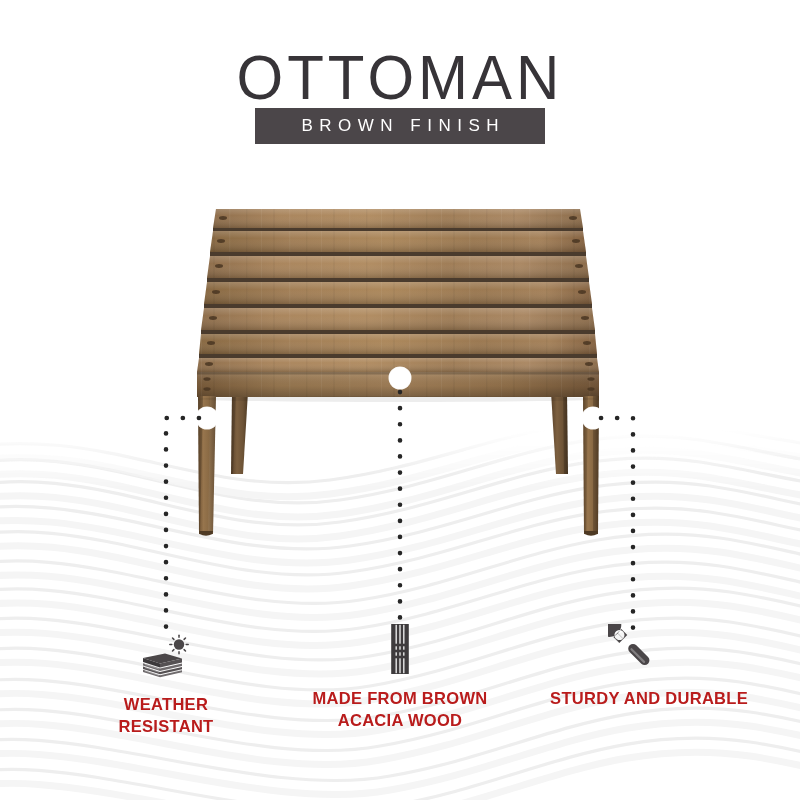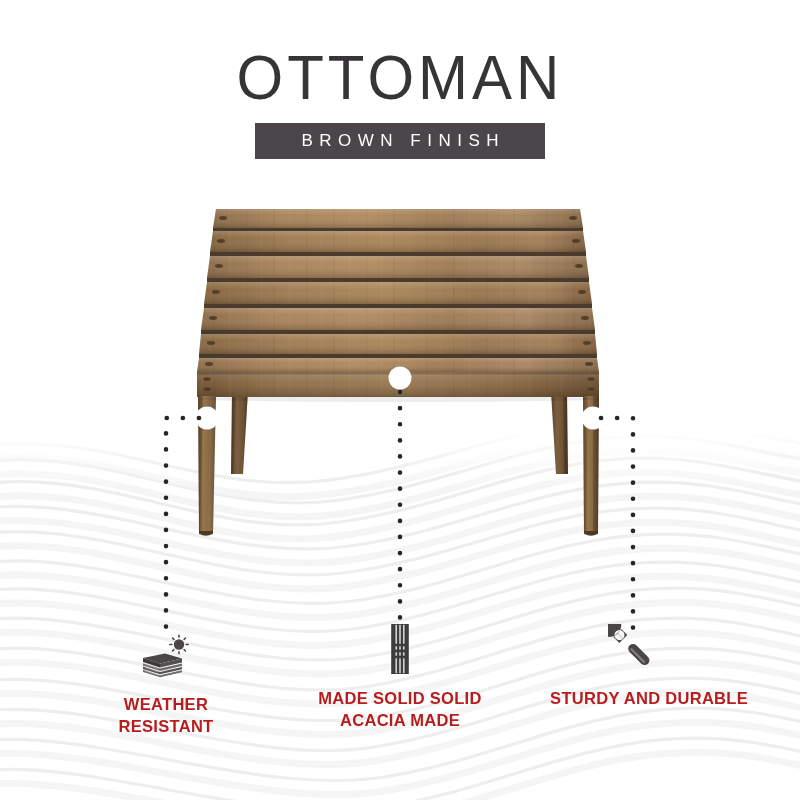--- a/index.html
+++ b/index.html
@@ -40,21 +40,21 @@
     font-weight: 300;
     letter-spacing: 4px;
     color: #373438;
     line-height: 60px;
     margin: 0;
     -webkit-font-smoothing: antialiased;
     transform: scaleY(1.06);
   }
   #finish-banner {
     display: inline-block;
-    margin-top: 15px;
+    margin-top: 0;
     background: #4b4649;
     padding: 8px 34px 9px 34px;
     min-width: 222px;
   }
   #finish-banner-label {
     display: block;
     font-size: 17px;
     font-weight: 400;
     letter-spacing: 6.5px;
     color: #ffffff;
@@ -392,22 +392,22 @@
         </g>
         <g stroke="#3f3c3e" stroke-width="2.6">
           <line x1="7" y1="21" x2="19" y2="21"></line>
           <line x1="7" y1="27" x2="19" y2="27"></line>
           <line x1="7" y1="33" x2="19" y2="33"></line>
         </g>
         <rect x="5" y="0" width="16" height="50" fill="none" stroke="#3f3c3e" stroke-width="1.6"></rect>
       </svg>
     </div>
     <div class="feature-label">
-      <span class="l1">MADE SOLID SOLID</span>
-      <span class="l2">ACACIA MADE</span>
+      <span class="l1">MADE FROM BROWN</span>
+      <span class="l2">ACACIA WOOD</span>
     </div>
   </div>
 
   <div class="feature" id="feature-2">
     <div class="feature-icon">
       <svg width="50" height="50" viewBox="0 0 50 50">
         <g transform="rotate(-45 25 25)">
 
           <rect x="20.5" y="20" width="9.5" height="26" rx="4.7" fill="#4a4648"></rect>
           <rect x="22.6" y="23" width="2.2" height="20" rx="1.1" fill="#ffffff" opacity="0.30"></rect>

